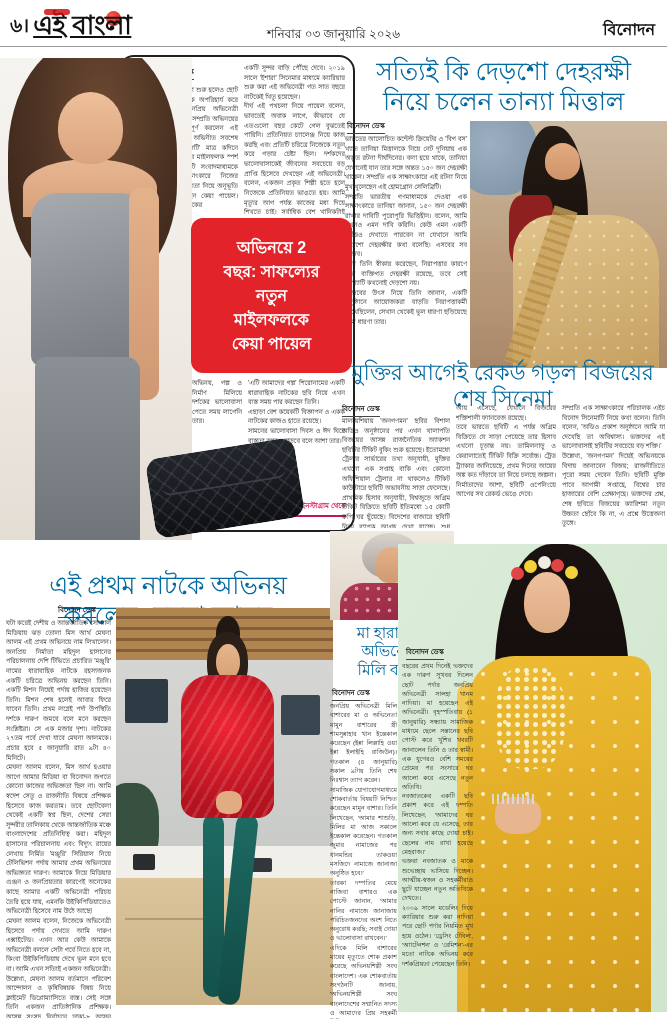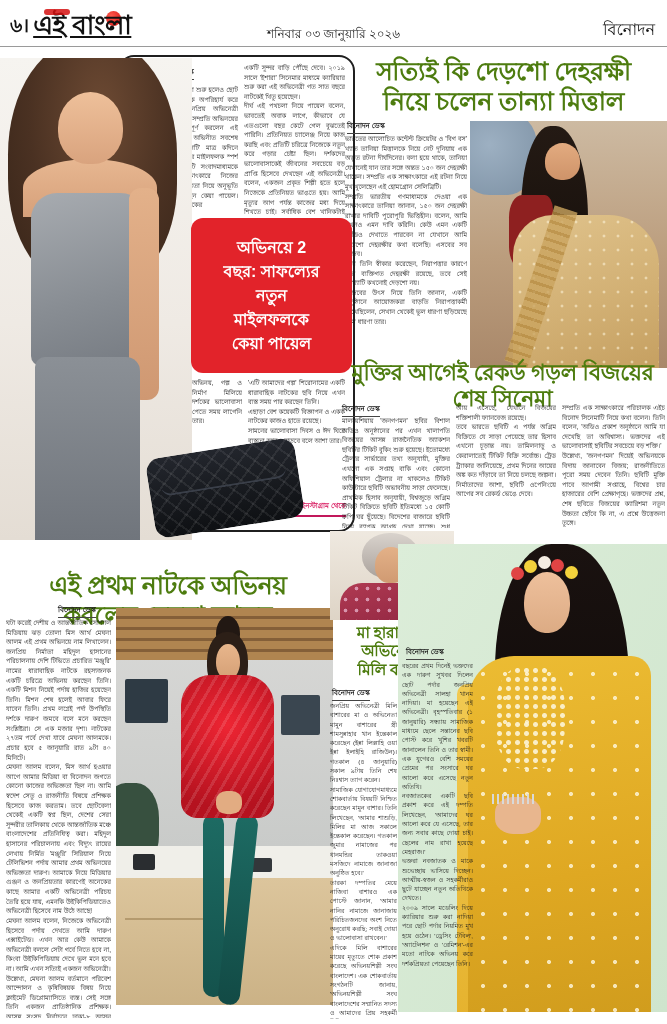--- a/index.html
+++ b/index.html
@@ -9,29 +9,29 @@
   
   .masthead{position:absolute;left:0;top:0;width:667px;height:46px;}
   .logo-wrap{position:absolute;left:10px;top:10px;height:34px;display:flex;align-items:center;}
   .page-num{font-size:19px;font-weight:bold;margin-right:4px;position:relative;z-index:2;}
   .logo-text{font-size:26px;font-weight:800;letter-spacing:-0.5px;position:relative;z-index:2;text-decoration:underline;}
   .logo-dot{position:absolute;left:96px;top:1px;width:15px;height:15px;border-radius:50%;
             background:radial-gradient(circle at 35% 35%,#ff5a4d,#d41111);z-index:1;}
   .logo-tagline{position:absolute;left:34px;top:-1px;width:26px;height:6px;border-radius:3px;
             background:#d41111;opacity:.85;z-index:3;}
   .issue-date{position:absolute;left:0;right:0;top:25px;text-align:center;font-size:12px;color:#222;}
-  .section-name{position:absolute;right:12px;top:17px;font-size:16px;font-weight:normal;}
+  .section-name{position:absolute;right:12px;top:17px;font-size:16px;font-weight:bold;}
   .header-rule{position:absolute;left:0;top:46px;width:667px;border-top:1.5px solid #9a9a9a;}
 
   
   .byline{position:absolute;font-size:7px;font-weight:bold;color:#1a1a1a;
           border-bottom:1px solid #444;padding-bottom:1px;white-space:nowrap;}
   .body-text{position:absolute;font-size:6.4px;line-height:1.5;text-align:justify;
              color:#1c1c1c;white-space:pre-line;overflow:hidden;}
-  .headline{position:absolute;font-weight:700;color:#4d7c0f;text-align:center;
+  .headline{position:absolute;font-weight:400;color:#0369a1;text-align:center;
             white-space:pre-line;line-height:1.18;letter-spacing:-0.3px;}
 
   
   .keya-card{position:absolute;left:118px;top:55px;width:233px;height:473px;
              border:2px solid #1f1f1f;border-radius:16px;background:#fff;}
   .keya-photo{position:absolute;left:0;top:58px;width:192px;height:482px;z-index:2;
               background:linear-gradient(180deg,#f6f4f0 0%,#efeae4 55%,#e4ddd4 100%);overflow:hidden;}
   .keya-hair{position:absolute;left:4%;top:-4%;width:88%;height:52%;border-radius:46% 46% 42% 44%;
              background:radial-gradient(ellipse at 55% 30%,#6d4a33 0%,#4a3122 55%,#362418 100%);}
   .keya-face{position:absolute;left:30%;top:7%;width:34%;height:15%;border-radius:50% 50% 46% 46%;

